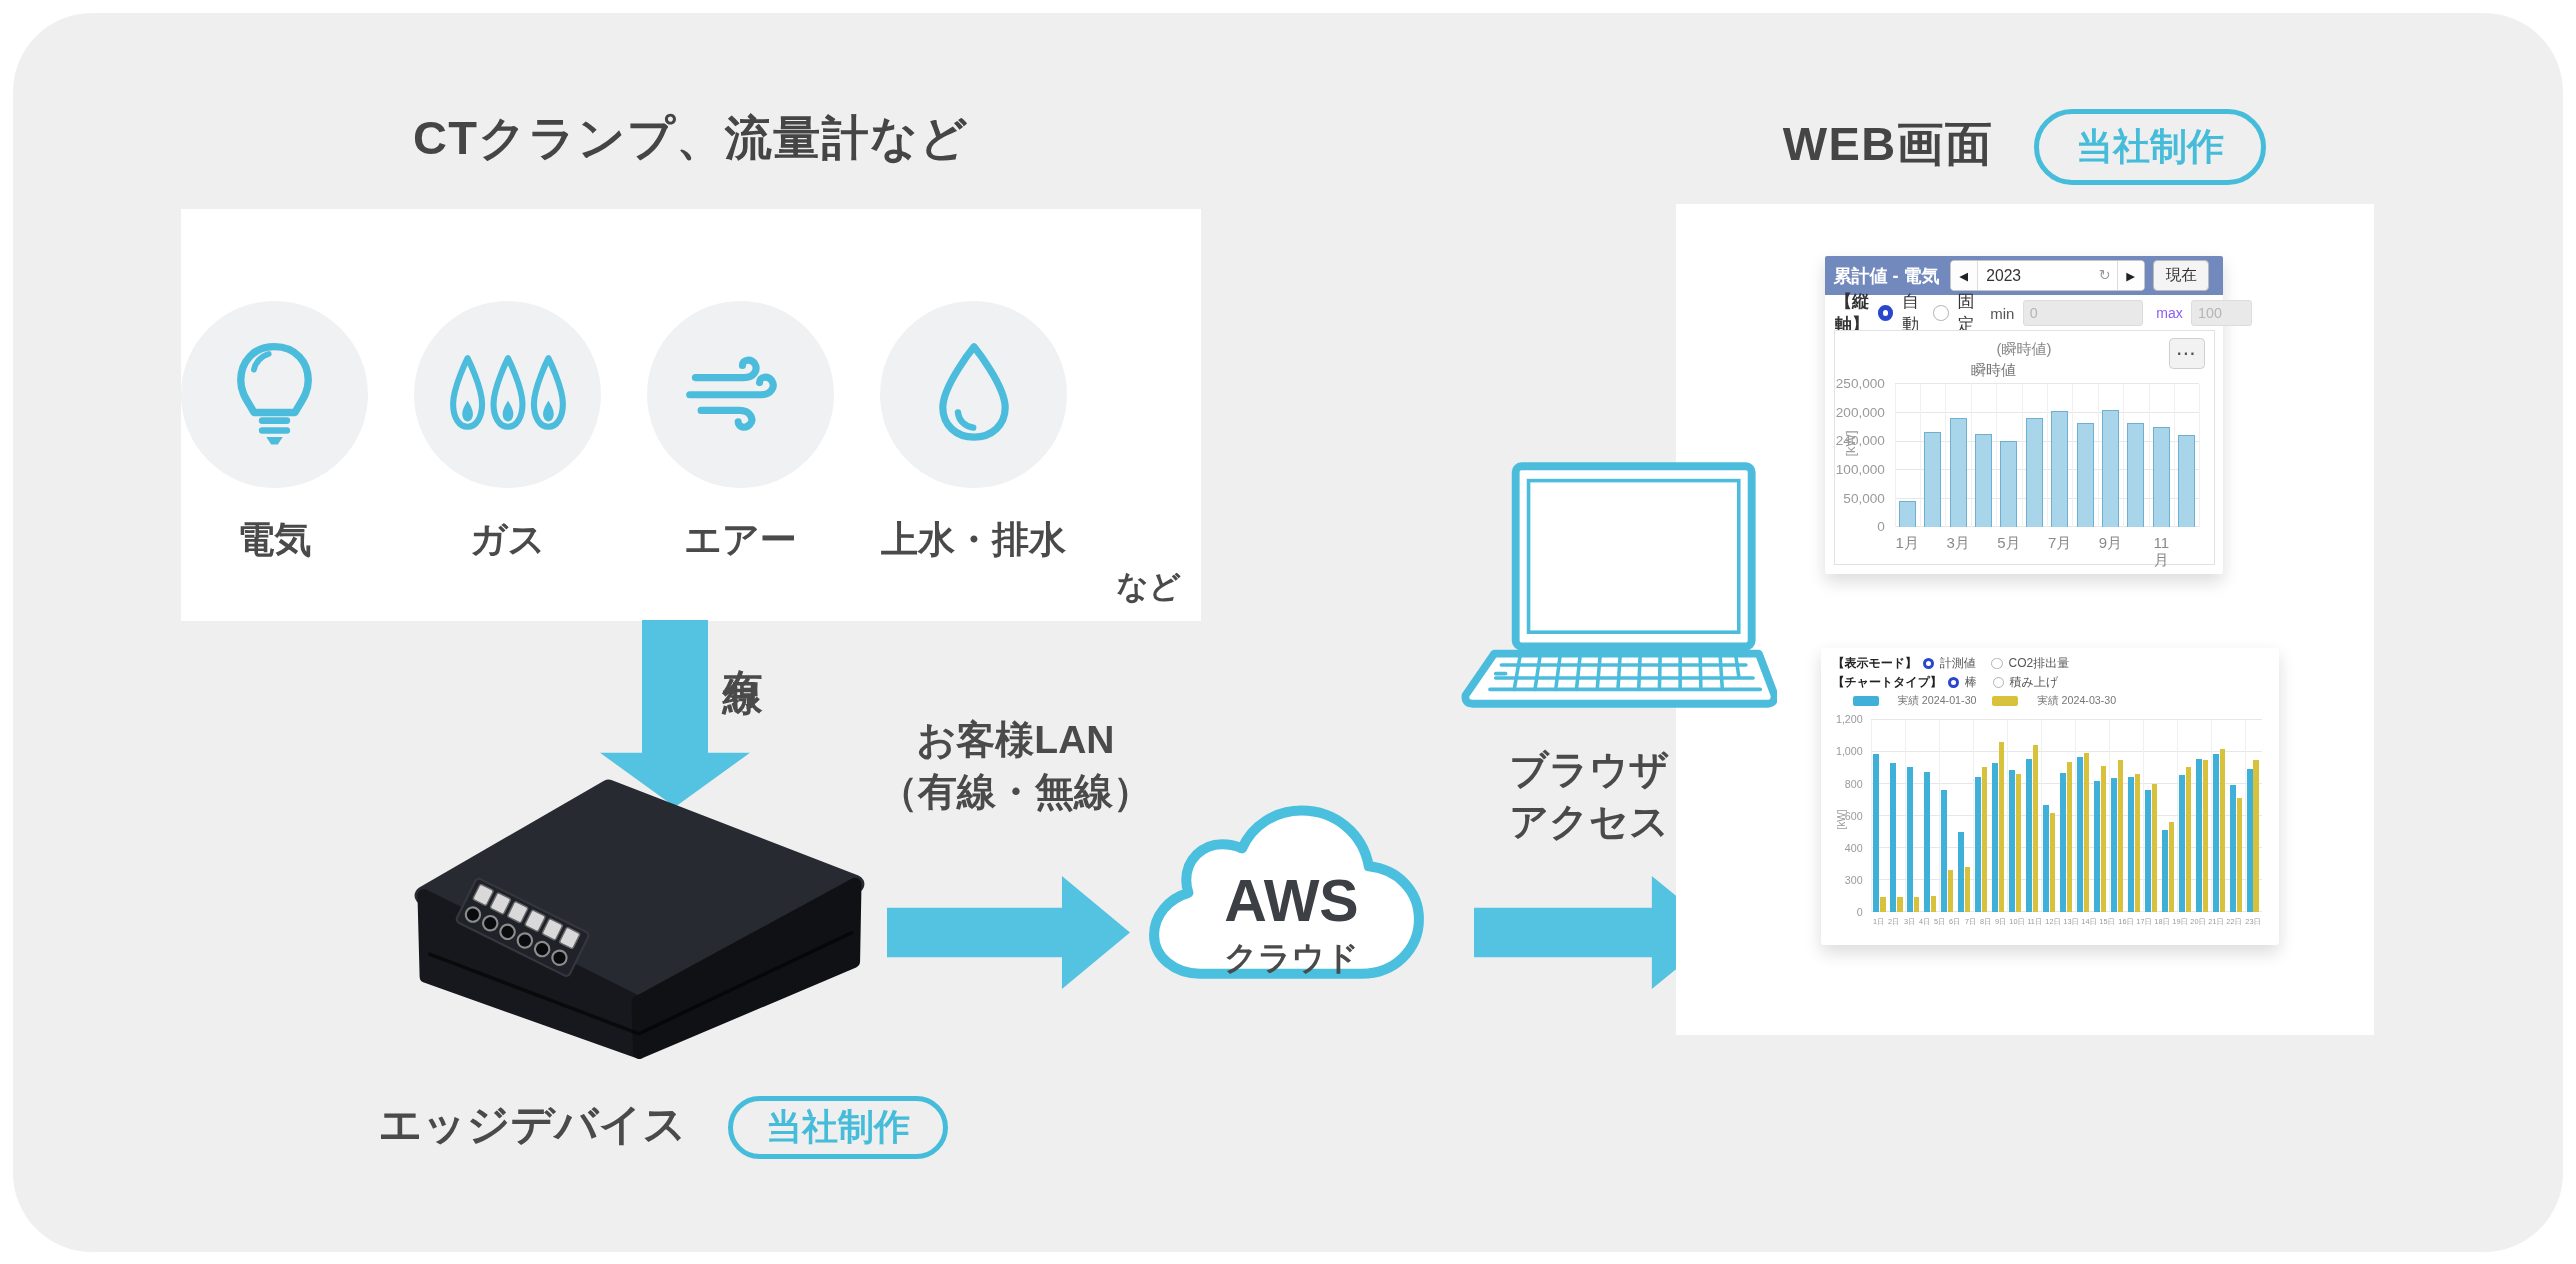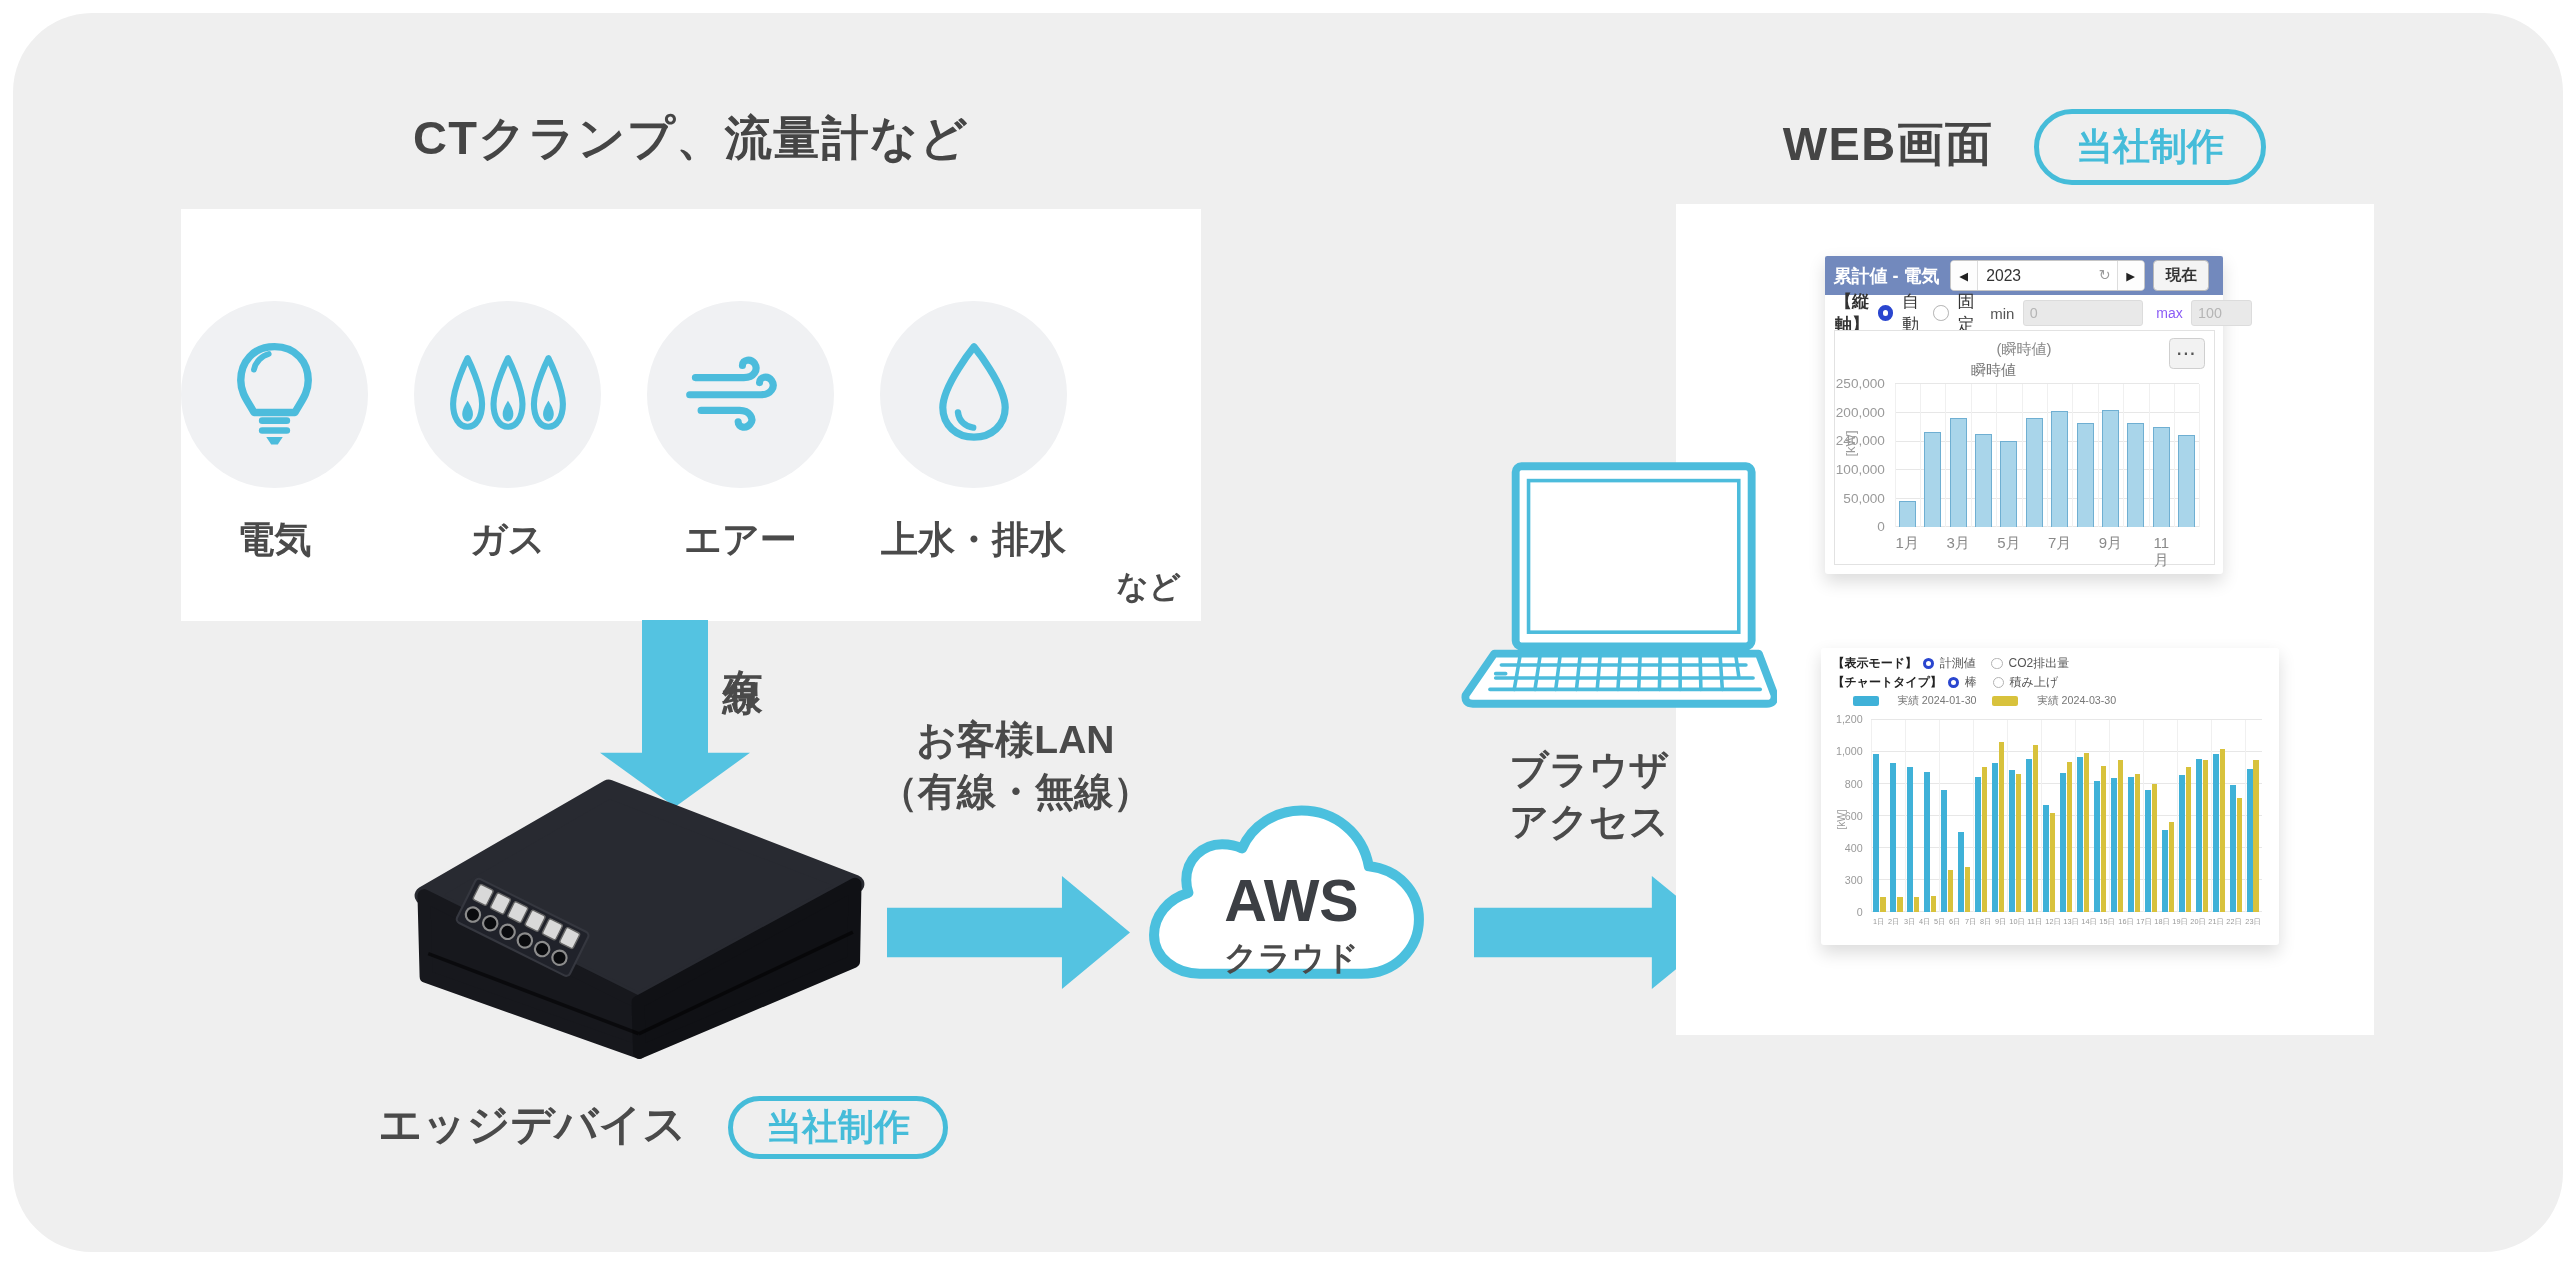--- a/index.html
+++ b/index.html
@@ -23,21 +23,21 @@
   .pill{border:5px solid #45bcd9;border-radius:715px;color:#45bcd9;font-weight:bold;display:flex;align-items:center;justify-content:center;background:transparent;}
   .panel{background:#ffffff;}
   .card{background:#fff;border-radius:2.9px;box-shadow:0 7.2px 17px rgba(0,0,0,.14);}
   
   .c1-header{height:39px;background:#7289bd;display:flex;align-items:center;padding:0 8.6px;border-radius:2.1px 2.1px 0 0;}
   .c1-title{color:#fff;font-size:18px;font-weight:bold;white-space:nowrap;}
   .c1-nav{margin-left:10px;display:flex;align-items:center;background:#fff;border:0.7px solid #c6c6c6;border-radius:4.3px;height:29px;overflow:hidden;}
   .c1-navbtn{width:26px;height:29px;display:flex;align-items:center;justify-content:center;font-size:11.4px;color:#222;background:#fdfdfd;border:none;}
   .c1-year{width:109px;height:29px;border:none;border-left:0.7px solid #ddd;border-right:0.7px solid #ddd;font-size:15.7px;color:#333;padding:0 21.5px 0 8.6px;background:#fff;font-family:inherit;}
   .c1-refresh{position:absolute;right:33px;top:6.4px;font-size:14.3px;color:#9a9a9a;}
-  .c1-now{margin-left:8.6px;height:29px;padding:0 11.4px;background:#f4f4f4;border:0.7px solid #b9b9b9;border-radius:4.3px;font-size:15.7px;font-weight:bold;color:#333;display:flex;align-items:center;}
+  .c1-now{margin-left:8.6px;height:29px;padding:0 11.4px;background:#f4f4f4;border:0.7px solid #b9b9b9;border-radius:4.3px;font-size:15.7px;font-weight:normal;color:#333;display:flex;align-items:center;}
   .c1-controls{height:36px;display:flex;align-items:center;padding:0 10px;gap:8.6px;font-size:17px;color:#333;}
   .radio{width:15.7px;height:15.7px;border-radius:50%;border:1.4px solid #b3b3b3;background:#fff;display:inline-block;box-sizing:border-box;flex:none;}
   .radio.sel{border:5px solid #2a46cf;}
   .radio-sm{width:11.4px;height:11.4px;border-radius:50%;border:1.4px solid #b3b3b3;background:#fff;display:inline-block;box-sizing:border-box;flex:none;}
   .radio-sm.sel{border:3.6px solid #2a46cf;}
   .mini-input{height:24px;background:#e9e9e9;border:0.7px solid #dcdcdc;border-radius:2.9px;color:#b5b5b5;font-size:14.3px;padding:0 5.7px;font-family:inherit;}
   .chartbox{position:absolute;left:8.6px;top:74px;width:379px;height:233px;border:0.7px solid #e2e2e2;background:#fff;}
   .c-title{position:absolute;top:8.6px;left:0;width:100%;text-align:center;font-size:15px;color:#888;}
   .c-sub{position:absolute;top:30px;left:36%;font-size:15px;color:#777;}
   .menu-btn{position:absolute;top:7.2px;right:8.6px;width:34px;height:29px;background:#f2f2f2;border:0.7px solid #cfcfcf;border-radius:4.3px;color:#555;font-size:15.7px;font-weight:bold;display:flex;align-items:center;justify-content:center;letter-spacing:1.4px;}

